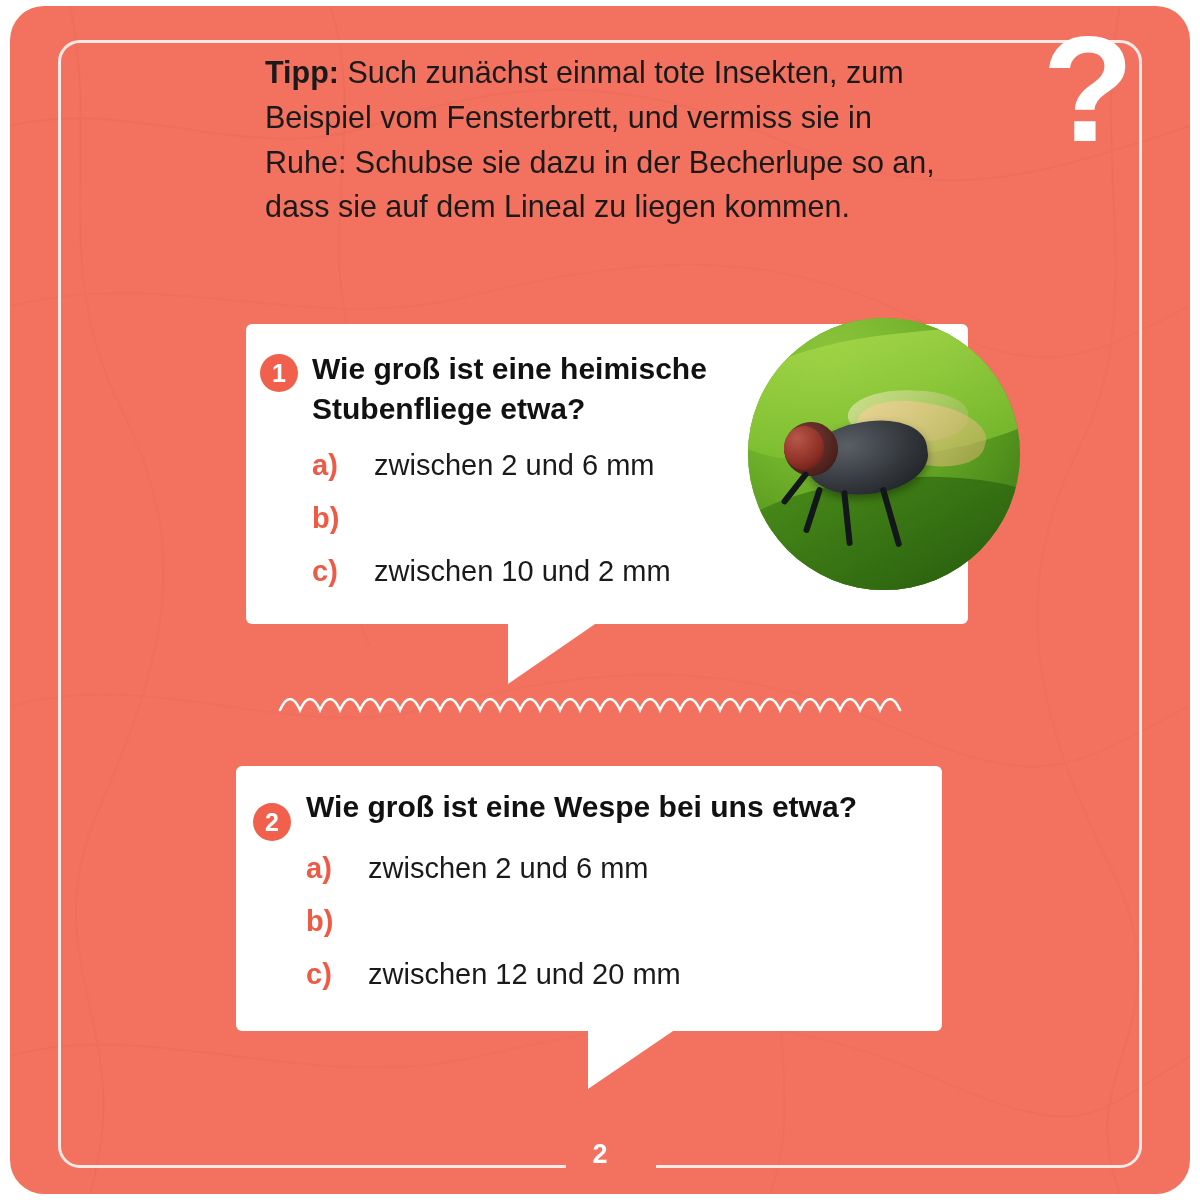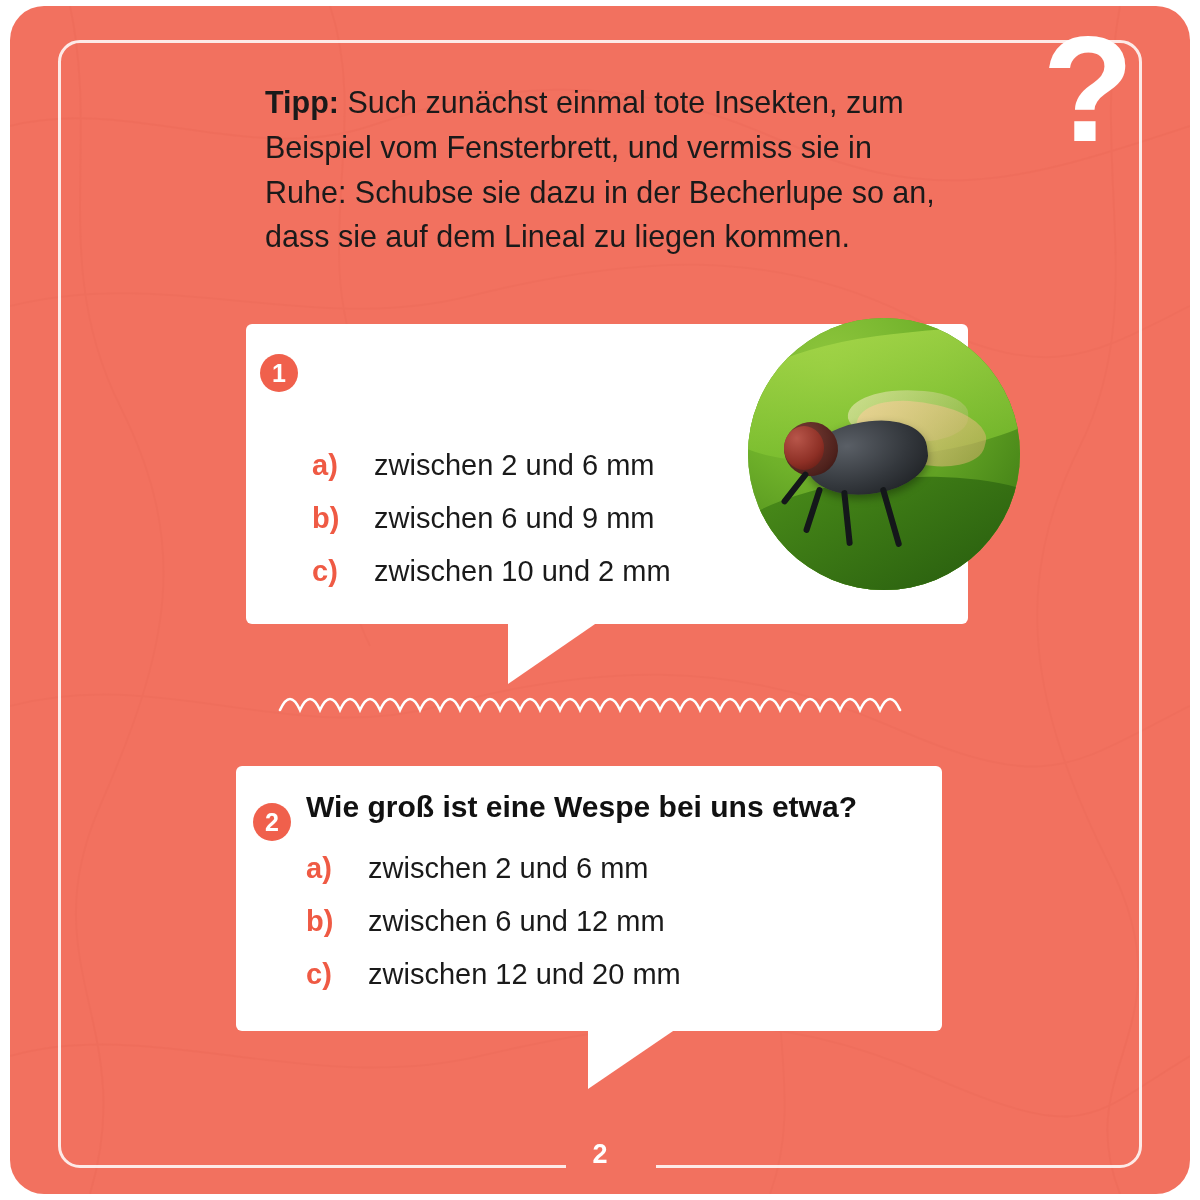--- a/index.html
+++ b/index.html
@@ -55,21 +55,21 @@
     font-weight: 700;
     font-family: "Liberation Sans", sans-serif;
     letter-spacing: -2px;
     user-select: none;
   }
 
   
   .tipp {
     position: absolute;
     left: 255px;
-    top: 74px;
+    top: 44px;
     width: 690px;
     color: #1a1a1a;
     font-size: 30.5px;
     line-height: 1.47;
     font-family: "Liberation Sans", sans-serif;
   }
   .tipp b { font-weight: 700; }
 
   
   .bubble {
@@ -304,28 +304,28 @@
   <div class="qmark">?</div>
 
   <div class="tipp">
     <b>Tipp:</b><span> Such zunächst einmal tote Insekten, zum Beispiel vom Fensterbrett, und vermiss sie in Ruhe: Schubse sie dazu in der Becherlupe so an, dass sie auf dem Lineal zu liegen kommen.</span>
   </div>
 
   <div class="bubble bubble-1"></div>
   <div class="bubble-1-tail"></div>
 
   <div class="qnum" style="left:250px; top:348px;">1</div>
+  <div class="qtitle" style="left:302px; top:343px; width:440px;">Wie groß ist eine heimische Stubenfliege etwa?</div>
 
   <div class="answer-row" style="left:302px; top:443px;">
     <span class="answer-letter">a)</span>
     <span class="answer-text">zwischen 2 und 6 mm</span>
   </div>
   <div class="answer-row" style="left:302px; top:496px;">
     <span class="answer-letter">b)</span>
-    <span class="answer-text">zwischen 6 und 9 mm</span>
   </div>
   <div class="answer-row" style="left:302px; top:549px;">
     <span class="answer-letter">c)</span>
     <span class="answer-text">zwischen 10 und 2 mm</span>
   </div>
 
   <div class="fly-photo">
     <div class="fly-bg-1"></div>
     <div class="fly-leaf-light"></div>
     <div class="fly-leaf-dark"></div>
@@ -357,21 +357,20 @@
 
   <div class="qnum" style="left:243px; top:797px;">2</div>
   <div class="qtitle" style="left:296px; top:781px; width:620px;">Wie groß ist eine Wespe bei uns etwa?</div>
 
   <div class="answer-row" style="left:296px; top:846px;">
     <span class="answer-letter">a)</span>
     <span class="answer-text">zwischen 2 und 6 mm</span>
   </div>
   <div class="answer-row" style="left:296px; top:899px;">
     <span class="answer-letter">b)</span>
-    <span class="answer-text">zwischen 6 und 12 mm</span>
   </div>
   <div class="answer-row" style="left:296px; top:952px;">
     <span class="answer-letter">c)</span>
     <span class="answer-text">zwischen 12 und 20 mm</span>
   </div>
 
   <div class="page-num-mask"></div>
   <div class="page-num">2</div>
 
 </div>

